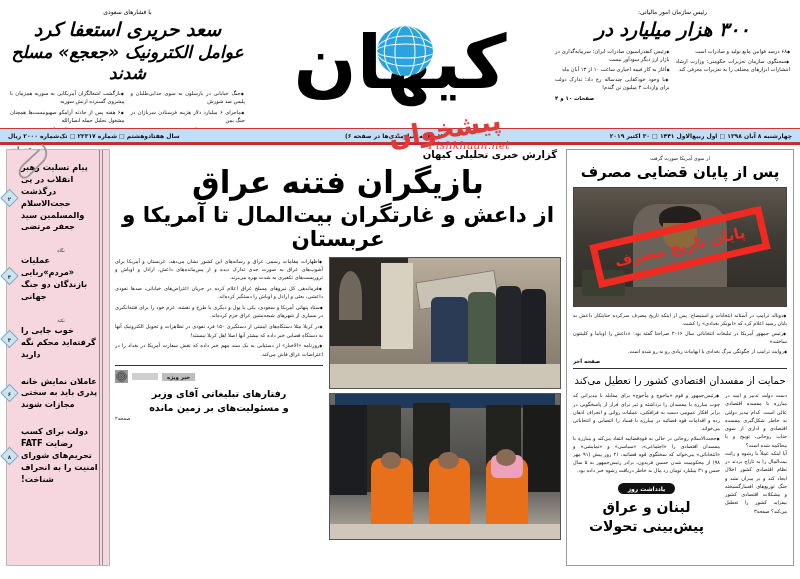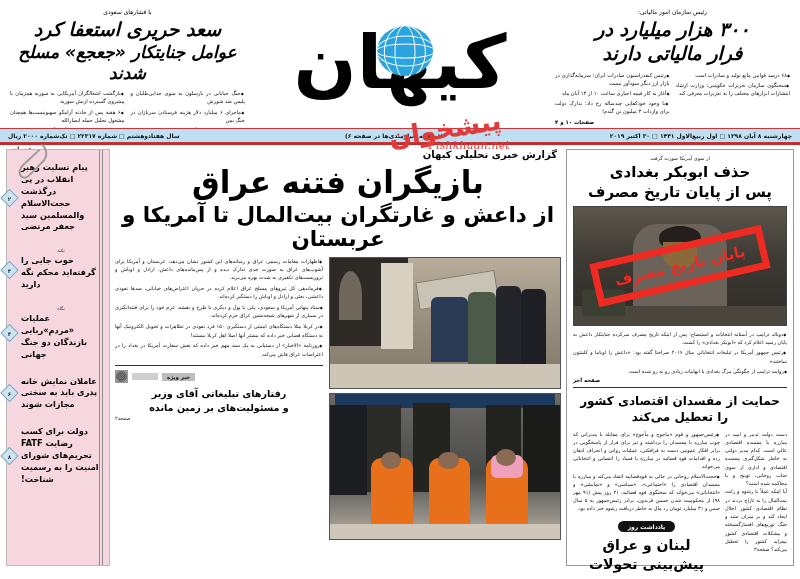--- a/index.html
+++ b/index.html
@@ -194,21 +194,21 @@
     width:176px;height:44px;border:7px solid #EE2A22;
     display:flex;align-items:center;justify-content:center;
     color:#EE2A22;font-size:15px;font-weight:bold;
     box-sizing:border-box;letter-spacing:-0.5px;
   }
   .rc-body{margin-top:4px;}
   .rc-body p{margin:0 0 2px 0;font-size:5px;line-height:1.6;text-align:justify;color:#111;}
   .rc-body p:before{content:"\25C6 ";font-size:4px;}
   .rc-pg{font-size:5.4px;font-weight:bold;text-align:left;margin-top:1px;}
   .rc-head2{
-    font-size:12px;font-weight:bold;text-align:center;line-height:1.35;
+    font-size:10px;font-weight:normal;text-align:center;line-height:1.35;
     border-top:1px solid #333;padding-top:5px;margin-top:4px;color:#000;
     letter-spacing:-0.3px;
   }
   .rc-split{display:flex;flex-direction:row;gap:5px;margin-top:4px;flex:1;min-height:0;}
   .rc-left{width:62px;flex:none;}
   .rc-left p{margin:0;font-size:5px;line-height:1.65;text-align:justify;color:#111;}
   .rc-right{flex:1;min-width:0;}
   .rc-right p{margin:0 0 2px 0;font-size:5px;line-height:1.6;text-align:justify;color:#111;}
   .rc-right p.bl:before{content:"\25C6 ";font-size:4px;}
   .note-badge{
@@ -227,21 +227,20 @@
 <body>
 
 <div class="page">
 
   <div class="masthead">
 
     <div class="mh-col right">
       <div class="kicker">رئیس سازمان امور مالیاتی:</div>
       <div class="mh-head">
         <span class="ln">۳۰۰ هزار میلیارد در</span>
-        <span class="ln">فرار مالیاتی دارند</span>
       </div>
       <div class="bullets">
         <div class="bcol">
           <p>رئیس کنفدراسیون صادرات ایران: سرمایه‌گذاری در بازار ارز دیگر سودآور نیست</p>
           <p>آغاز به کار قیمه اجباری ساعت ۱۰ از ۱۳ آبان ماه</p>
           <p>با وجود خودکفایی چندساله رخ داد: تدارک دولت برای واردات ۳ میلیون تن گندم!</p>
         </div>
         <div class="bcol">
           <p>۶۸ درصد قوانین مانع تولید و صادرات است</p>
           <p>سخنگوی سازمان تعزیرات حکومتی: وزارت ارشاد انتشارات ابزارهای مختلف را به تعزیرات معرفی کند</p>
@@ -257,21 +256,21 @@
       <div class="globe" style="position:absolute;left:132px;top:22px;">
         <span class="gmer m1"></span>
           <span class="gmer m2"></span>
       </div>
     </div>
 
     <div class="mh-col left">
       <div class="kicker">با فشارهای سعودی</div>
       <div class="mh-head">
         <span class="ln" style="font-size:19px">سعد حریری استعفا کرد</span>
-        <span class="ln" style="font-size:17px">عوامل جنایتکار «جعجع» مسلح شدند</span>
+        <span class="ln" style="font-size:17px">عوامل الکترونیک «جعجع» مسلح شدند</span>
       </div>
       <div class="bullets">
         <div class="bcol">
           <p>بازگشت اشغالگران آمریکایی به سوریه همزمان با پیشروی گسترده ارتش سوریه</p>
           <p>۶ هفته پس از حادثه آرامکو صهیونیست‌ها همچنان مشغول تحلیل حمله انصارالله</p>
           <p>استنکاف ترامپ فردا به رأی کنگره می‌شود</p>
         </div>
         <div class="bcol">
           <p>جنگ خیابانی در بارسلون به سوی جدایی‌طلبان و پلیس ضد شورش</p>
           <p>ماجرای ۶ میلیارد دلار هزینه فرستادن سربازان در جنگ یمن</p>
@@ -292,22 +291,21 @@
   <div class="watermark">
     <div class="wm-fa">پیشخوان</div>
     <div class="wm-en">Pishkhaan.net</div>
   </div>
 
   <div class="body">
 
     <div class="rightcol">
       <div class="rc-kicker">از سوی آمریکا صورت گرفت</div>
       <div class="rc-head">
-        <div>حذف ابوبکر بغدادی</div>
-        <div>پس از پایان تاریخ مصرف</div>
+        <div>پس از پایان قضایی مصرف</div>
       </div>
 
       <div class="rc-photo">
         <div class="ph-sky" style="background:linear-gradient(180deg,#5c564c 0%,#3d3933 45%,#2e2a26 100%);"></div>
         <div style="position:absolute;left:28%;top:14%;width:44%;height:78%;background:#6b6359;border-radius:24px 24px 6px 6px;"></div>
         <div style="position:absolute;left:40%;top:16%;width:20%;height:20%;background:#241f1c;border-radius:50% 50% 40% 40%;"></div>
         <div style="position:absolute;left:42%;top:30%;width:16%;height:22%;background:#8a6a3a;border-radius:0 0 50% 50%;"></div>
         <div style="position:absolute;left:0;bottom:0;width:100%;height:16%;background:#4a453d;"></div>
         <div style="position:absolute;left:4%;bottom:8%;width:20%;height:22%;background:#3a4031;border-radius:3px;"></div>
         <div class="stamp">پایان تاریخ مصرف</div>
@@ -430,45 +428,45 @@
       <div class="sb-item">
         <div class="sb-badge">
             <i>۲</i>
           </div>
         <div class="sb-kicker"></div>
         <div class="sb-title">پیام تسلیت رهبر انقلاب در پی درگذشت حجت‌الاسلام والمسلمین سید جعفر مرتضی</div>
       </div>
 
       <div class="sb-item">
         <div class="sb-badge">
+            <i>۴</i>
+          </div>
+        <div class="sb-kicker">نگاه</div>
+        <div class="sb-title">عملیات «مردم»ربایی بازندگان دو جنگ جهانی</div>
+      </div>
+
+      <div class="sb-item">
+        <div class="sb-badge">
             <i>۳</i>
           </div>
         <div class="sb-kicker">نکته</div>
         <div class="sb-title">خوب جایی را گرفته‌اید محکم نگه دارید</div>
-      </div>
-
-      <div class="sb-item">
-        <div class="sb-badge">
-            <i>۴</i>
-          </div>
-        <div class="sb-kicker">نگاه</div>
-        <div class="sb-title">عملیات «مردم»ربایی بازندگان دو جنگ جهانی</div>
       </div>
 
       <div class="sb-item">
         <div class="sb-badge">
             <i>۶</i>
           </div>
         <div class="sb-kicker"></div>
         <div class="sb-title">عاملان نمایش خانه پدری باید به سختی مجازات شوند</div>
       </div>
 
       <div class="sb-item">
         <div class="sb-badge">
             <i>۸</i>
           </div>
         <div class="sb-kicker"></div>
-        <div class="sb-title">دولت برای کسب رضایت FATF تحریم‌های شورای امنیت را به رسمیت شناخت!</div>
+        <div class="sb-title">دولت برای کسب رضایت FATF تحریم‌های شورای امنیت را به انحراف شناخت!</div>
       </div>
     </div>
 
   </div>
 </div>
 
 </body></html>

